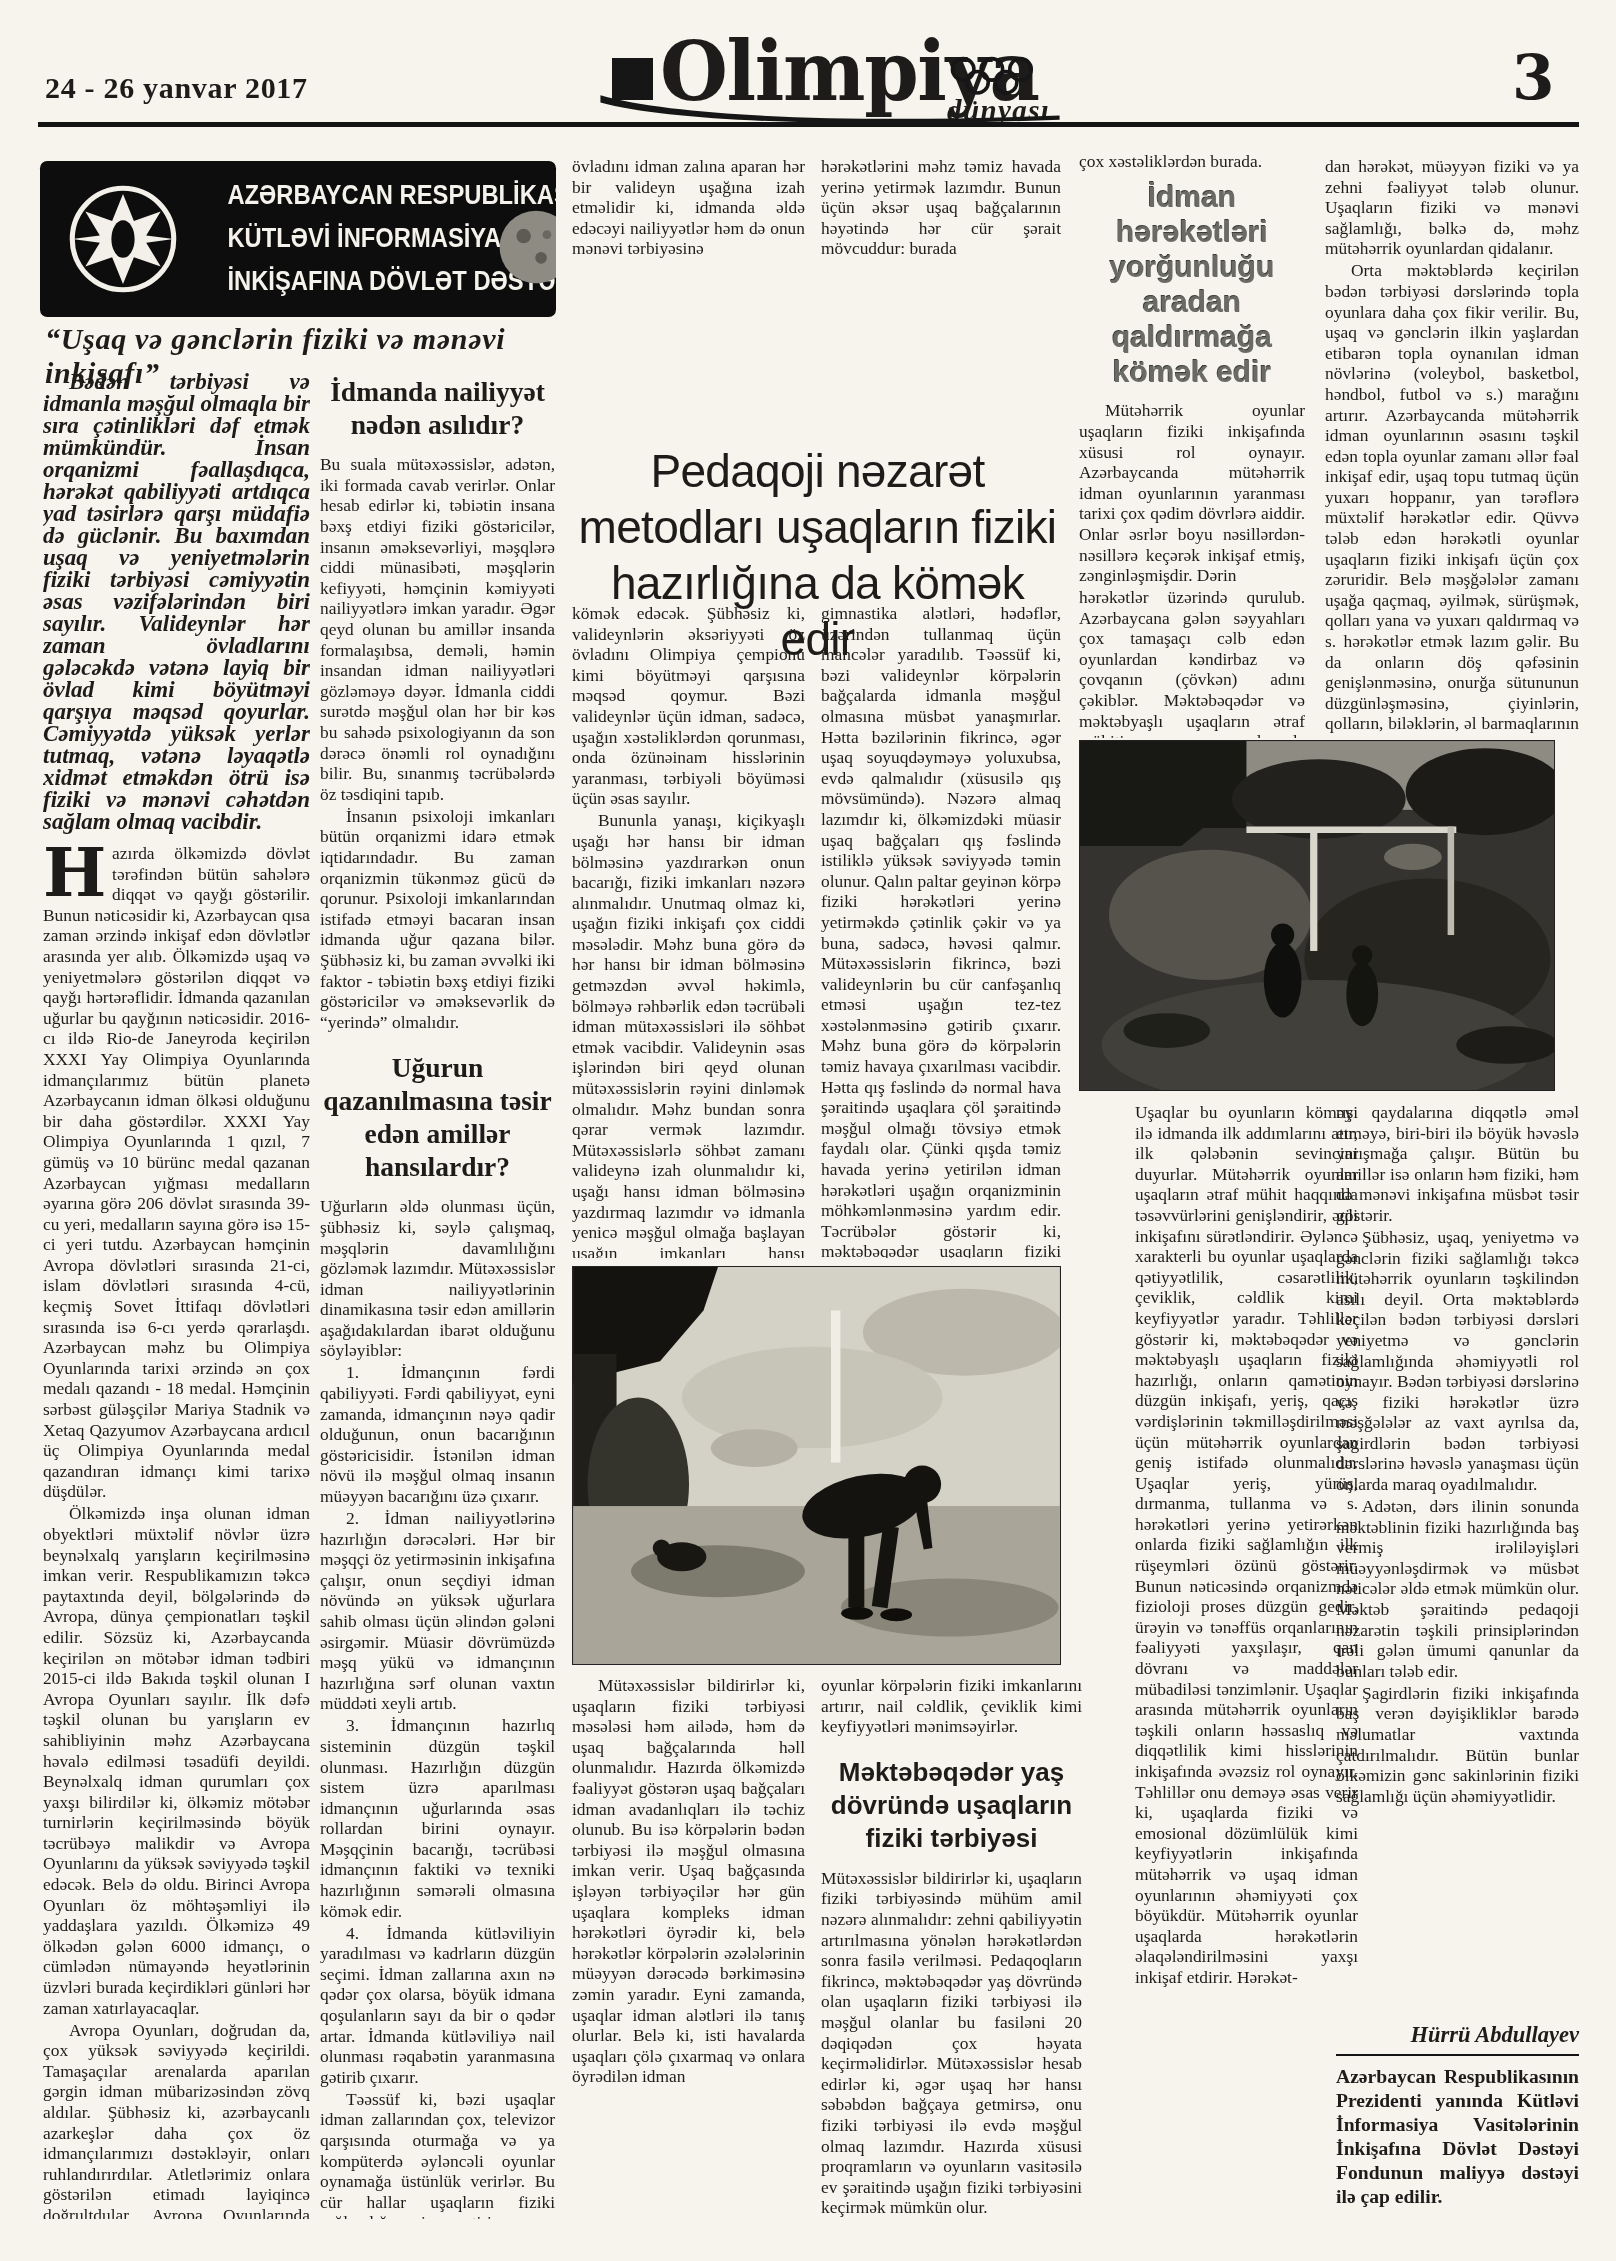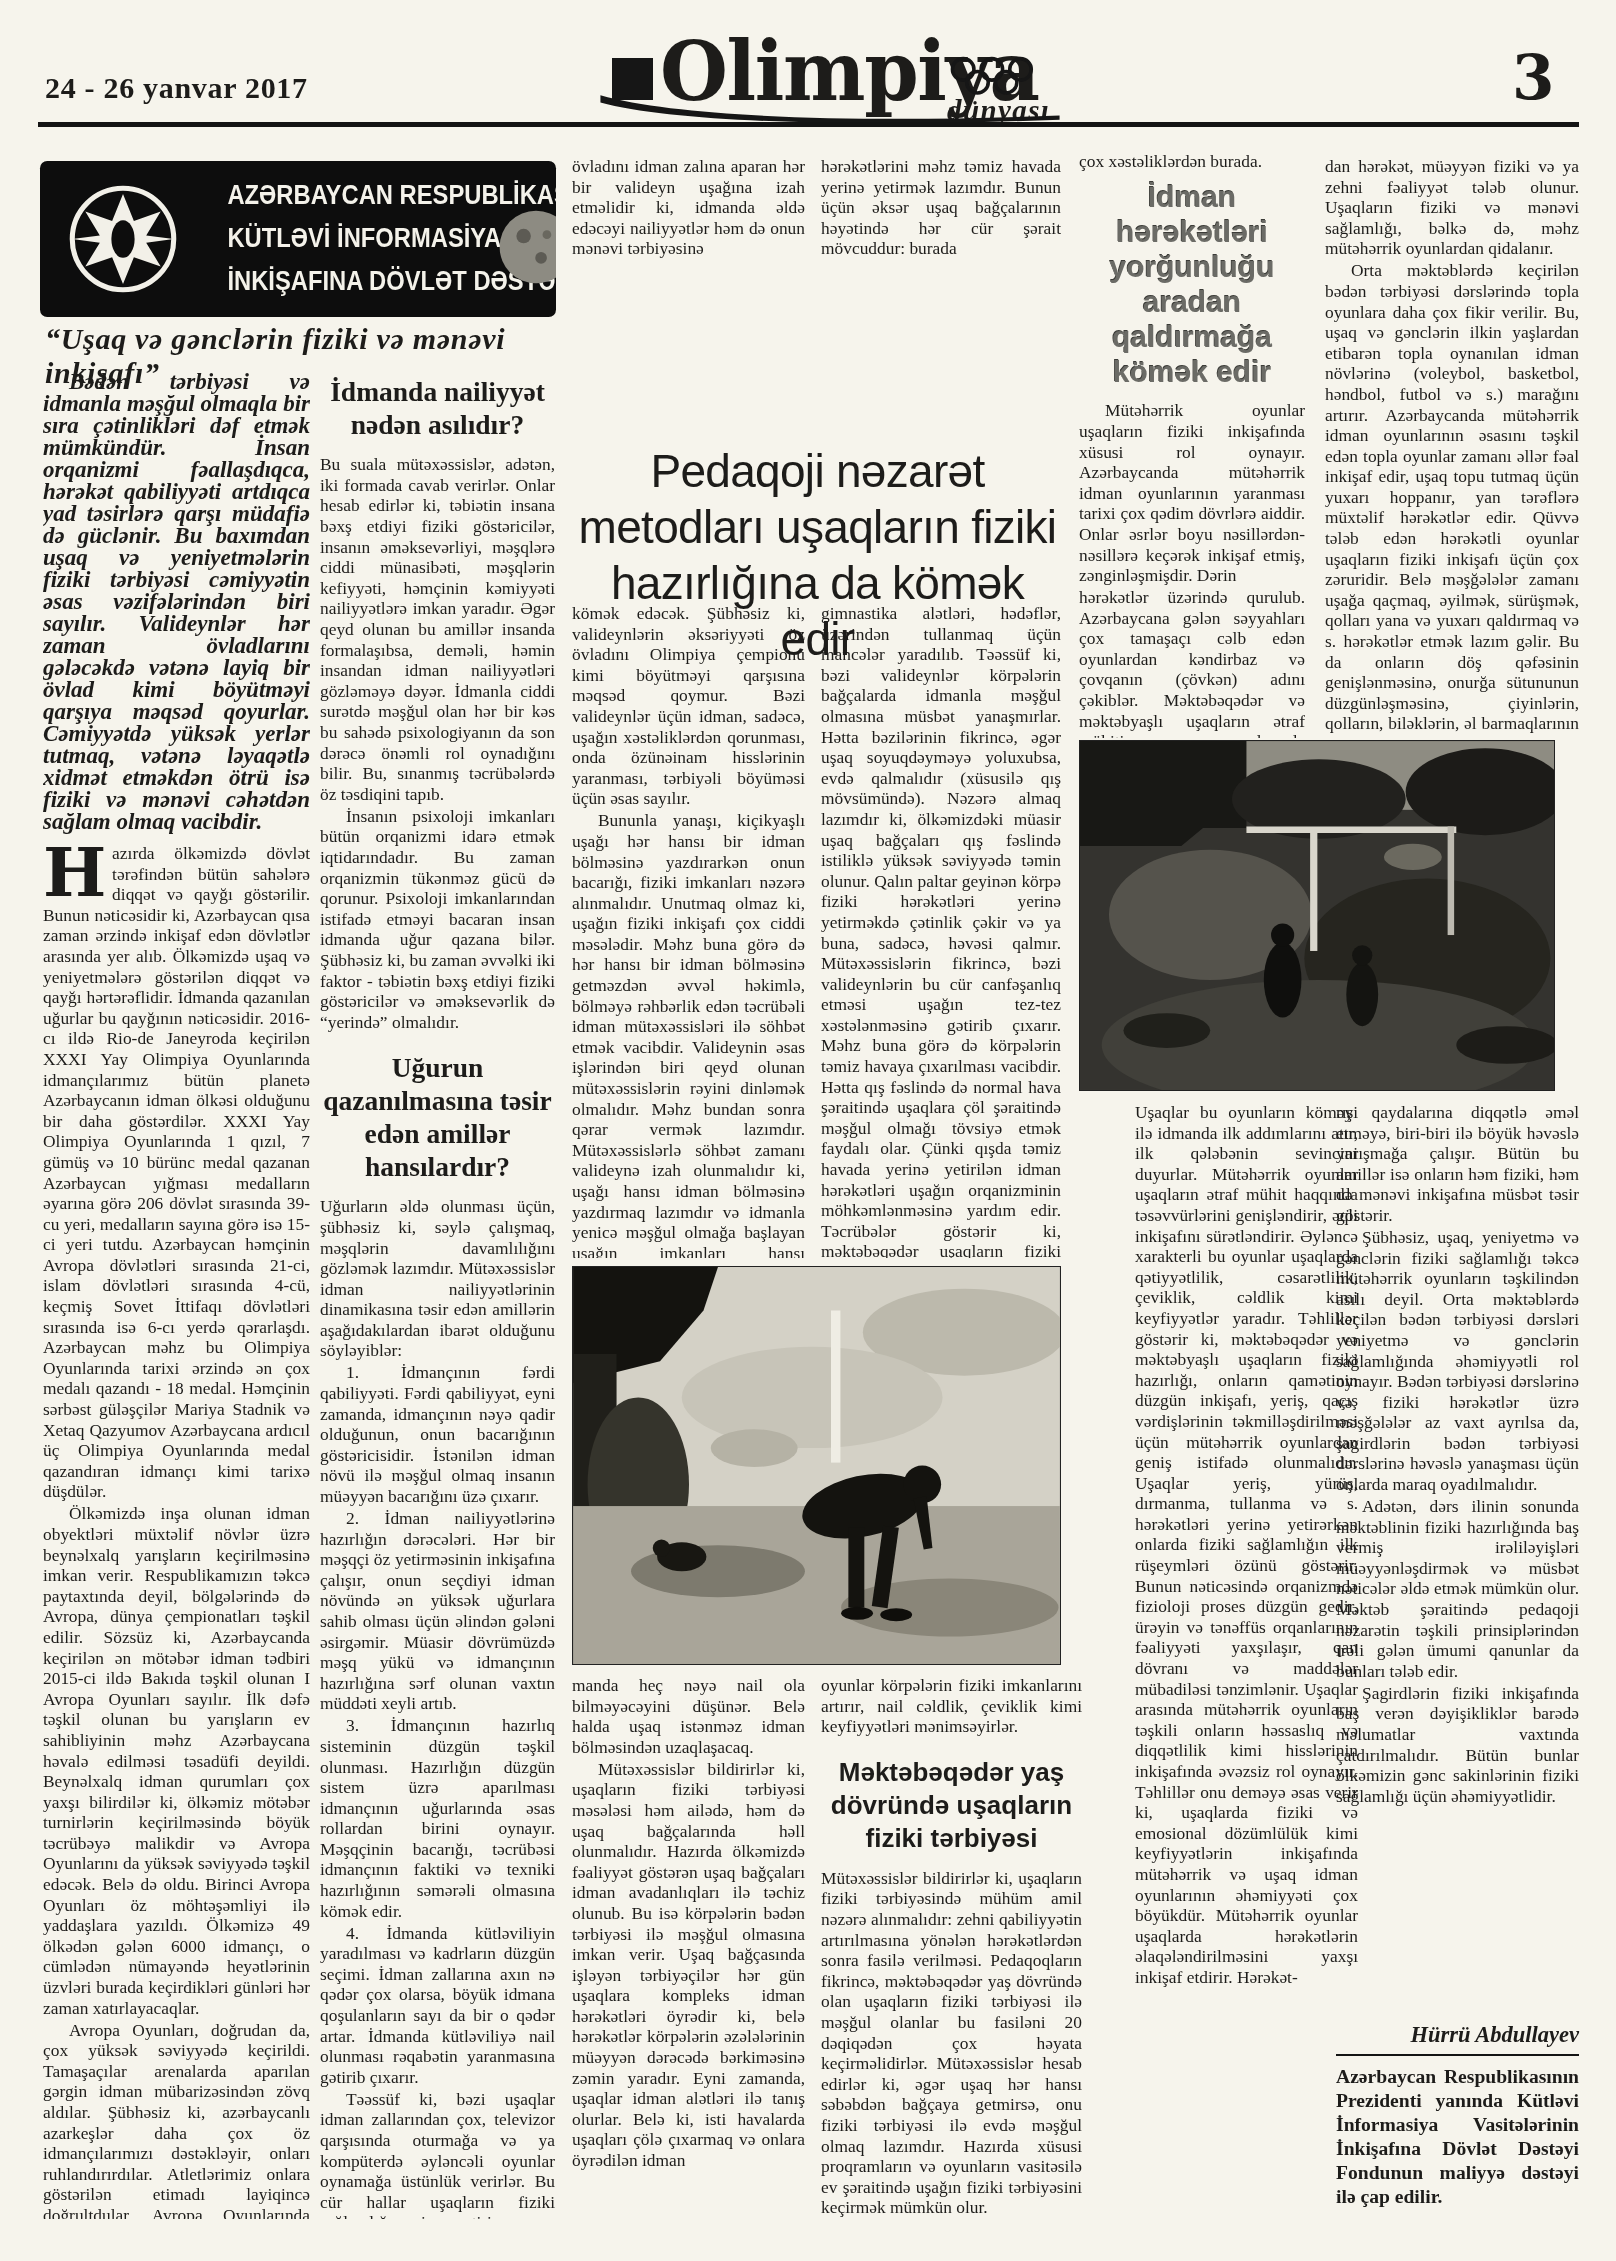--- a/index.html
+++ b/index.html
@@ -186,21 +186,20 @@
       <ellipse cx="392" cy="478" rx="22" ry="9" fill="#0f0e0b"></ellipse>
       <ellipse cx="446" cy="480" rx="22" ry="9" fill="#0f0e0b"></ellipse>
 
       <ellipse cx="150" cy="400" rx="34" ry="20" fill="#181712"></ellipse>
       <circle cx="122" cy="388" r="12" fill="#181712"></circle>
       <ellipse cx="250" cy="250" rx="60" ry="26" fill="#b5b2a5"></ellipse>
     </svg>
   </div>
 
   <div class="abs col" style="left:572px; top:1675px; width:233px; height:545px;">
-    <p class="noindent">manda heç nəyə nail ola bilməyəcəyini düşünər. Belə halda uşaq istənməz idman bölməsindən uzaqlaşacaq.</p>
     <p>Mütəxəssislər bildirirlər ki, uşaqların fiziki tərbiyəsi məsələsi həm ailədə, həm də uşaq bağçalarında həll olunmalıdır. Hazırda ölkəmizdə fəaliyyət göstərən uşaq bağçaları idman avadanlıqları ilə təchiz olunub. Bu isə körpələrin bədən tərbiyəsi ilə məşğul olmasına imkan verir. Uşaq bağçasında işləyən tərbiyəçilər hər gün uşaqlara kompleks idman hərəkətləri öyrədir ki, belə hərəkətlər körpələrin əzələlərinin müəyyən dərəcədə bərkiməsinə zəmin yaradır. Eyni zamanda, uşaqlar idman alətləri ilə tanış olurlar. Belə ki, isti havalarda uşaqları çölə çıxarmaq və onlara öyrədilən idman</p>
   </div>
   <div class="abs col" style="left:821px; top:1675px; width:261px; height:545px;">
     <p class="noindent">oyunlar körpələrin fiziki imkanlarını artırır, nail cəldlik, çeviklik kimi keyfiyyətləri mənimsəyirlər.</p>
     <h2 class="h-sans">Məktəbəqədər yaş dövründə uşaqların fiziki tərbiyəsi</h2>
     <p class="noindent">Mütəxəssislər bildirirlər ki, uşaqların fiziki tərbiyəsində mühüm amil nəzərə alınmalıdır: zehni qabiliyyətin artırılmasına yönələn hərəkətlərdən sonra fasilə verilməsi. Pedaqoqların fikrincə, məktəbəqədər yaş dövründə olan uşaqların fiziki tərbiyəsi ilə məşğul olanlar bu fasiləni 20 dəqiqədən çox həyata keçirməlidirlər. Mütəxəssislər hesab edirlər ki, əgər uşaq hər hansı səbəbdən bağçaya getmirsə, onu fiziki tərbiyəsi ilə evdə məşğul olmaq lazımdır. Hazırda xüsusi proqramların və oyunların vasitəsilə ev şəraitində uşağın fiziki tərbiyəsini keçirmək mümkün olur.</p>
   </div>
 
   <div class="abs col" style="left:1095px; top:1102px; width:223px; height:1115px;margin-left:40px;">
     <p class="noindent">Uşaqlar bu oyunların köməyi ilə idmanda ilk addımlarını atır, ilk qələbənin sevincini duyurlar. Mütəhərrik oyunlar uşaqların ətraf mühit haqqında təsəvvürlərini genişləndirir, əqli inkişafını sürətləndirir. Əyləncə xarakterli bu oyunlar uşaqlarda qətiyyətlilik, cəsarətlilik, çeviklik, cəldlik kimi keyfiyyətlər yaradır. Təhlillər göstərir ki, məktəbəqədər və məktəbyaşlı uşaqların fiziki hazırlığı, onların qamətinin düzgün inkişafı, yeriş, qaçış vərdişlərinin təkmilləşdirilməsi üçün mütəhərrik oyunlardan geniş istifadə olunmalıdır. Uşaqlar yeriş, yürüş, dırmanma, tullanma və s. hərəkətləri yerinə yetirərkən onlarda fiziki sağlamlığın ilk rüşeymləri özünü göstərir. Bunun nəticəsində orqanizmdə fizioloji proses düzgün gedir, ürəyin və tənəffüs orqanlarının fəaliyyəti yaxşılaşır, qan dövranı və maddələr mübadiləsi tənzimlənir. Uşaqlar arasında mütəhərrik oyunların təşkili onların həssaslıq və diqqətlilik kimi hisslərinin inkişafında əvəzsiz rol oynayır. Təhlillər onu deməyə əsas verir ki, uşaqlarda fiziki və emosional dözümlülük kimi keyfiyyətlərin inkişafında mütəhərrik və uşaq idman oyunlarının əhəmiyyəti çox böyükdür. Mütəhərrik oyunlar uşaqlarda hərəkətlərin əlaqələndirilməsini yaxşı inkişaf etdirir. Hərəkət-</p>

